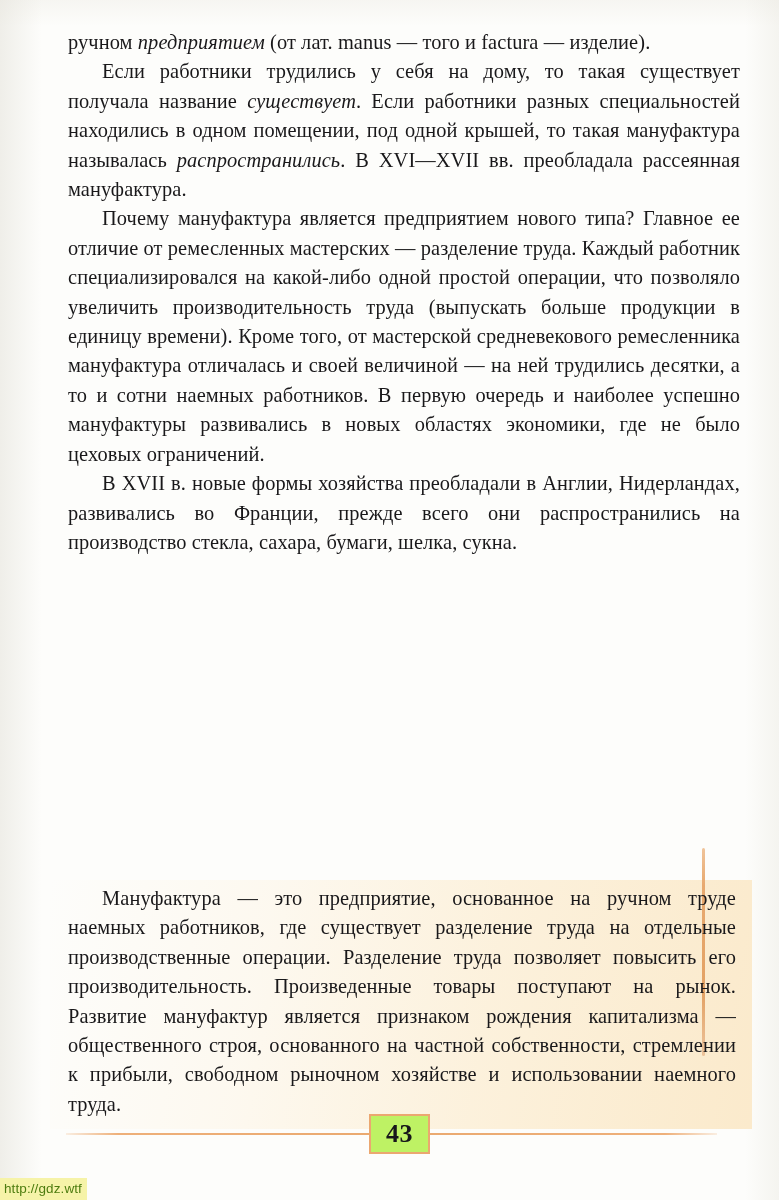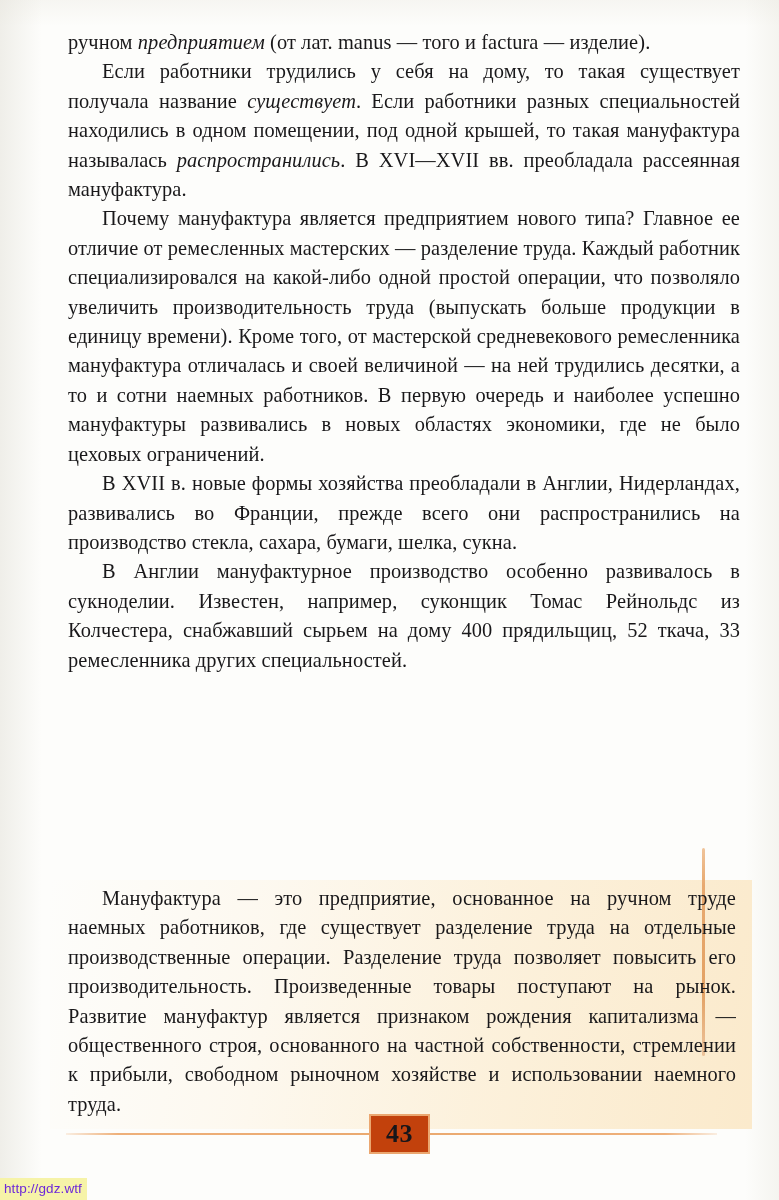--- a/index.html
+++ b/index.html
@@ -108,61 +108,60 @@
        rgba(240,192,148,0.25) 100%);
   }
   .page-number-box {
     position: absolute;
     left: 369px;
     top: 1114px;
     width: 61px;
     height: 40px;
     box-sizing: border-box;
     border: 2px solid #eba770;
-    background: #c2410c;
+    background: #bef264;
     display: flex;
     align-items: center;
     justify-content: center;
   }
   .page-number {
     font-family: "Liberation Serif", "DejaVu Serif", serif;
     font-size: 26px;
     font-weight: 700;
     color: #17161a;
     line-height: 1;
     letter-spacing: 0.5px;
   }
 
   
   .watermark {
     position: absolute;
     left: 0px;
     top: 1178px;
     background: #f6f3a8;
-    color: #6d28d9;
+    color: #4d7c0f;
     font-family: "Liberation Sans", "DejaVu Sans", sans-serif;
     font-size: 13.5px;
     line-height: 18px;
     padding: 2px 5px 2px 4px;
     letter-spacing: 0.1px;
   }
 </style>
 </head>
 <body>
 
 <div class="page">
 
   <div class="paper-tone"></div>
 
   <div class="text-column" id="body-column">
       <p class="para no-indent"><span>ручном </span><em class="it">предприятием</em><span> (от лат. manus — того и factura — изделие).</span></p>
       <p class="para"><span>Если работники трудились у себя на дому, то такая существует получала название </span><em class="it">существует</em><span>. Если работники разных специальностей находились в одном помещении, под одной крышей, то такая мануфактура называлась </span><em class="it">распространились</em><span>. В XVI—XVII вв. преобладала рассеянная мануфактура.</span></p>
       <p class="para"><span>Почему мануфактура является предприятием нового типа? Главное ее отличие от ремесленных мастерских — разделение труда. Каждый работник специализировался на какой-либо одной простой операции, что позволяло увеличить производительность труда (выпускать больше продукции в единицу времени). Кроме того, от мастерской средневекового ремесленника мануфактура отличалась и своей величиной — на ней трудились десятки, а то и сотни наемных работников. В первую очередь и наиболее успешно мануфактуры развивались в новых областях экономики, где не было цеховых ограничений.</span></p>
       <p class="para"><span>В XVII в. новые формы хозяйства преобладали в Англии, Нидерландах, развивались во Франции, прежде всего они распространились на производство стекла, сахара, бумаги, шелка, сукна.</span></p>
-      <p class="para"><span>В Англии мануфактурное производство особенно развивалось в сукноделии. Известен, например, суконщик Томас Рейнольдс из Колчестера, снабжавший сырьем на дому 400 прядильщиц, 52 ткача, 33 ремесленника других специальностей.</span></p>
     </div>
 
   <div class="definition-block" id="definition-block">
       <p class="para"><span>Мануфактура — это предприятие, основанное на ручном труде наемных работников, где существует разделение труда на отдельные производственные операции. Разделение труда позволяет повысить его производительность. Произведенные товары поступают на рынок. Развитие мануфактур является признаком рождения капитализма — общественного строя, основанного на частной собственности, стремлении к прибыли, свободном рыночном хозяйстве и использовании наемного труда.</span></p>
     </div>
   <div class="definition-rule"></div>
 
   <div class="footer"></div>
   <div class="footer-rule"></div>
   <div class="page-number-box">

